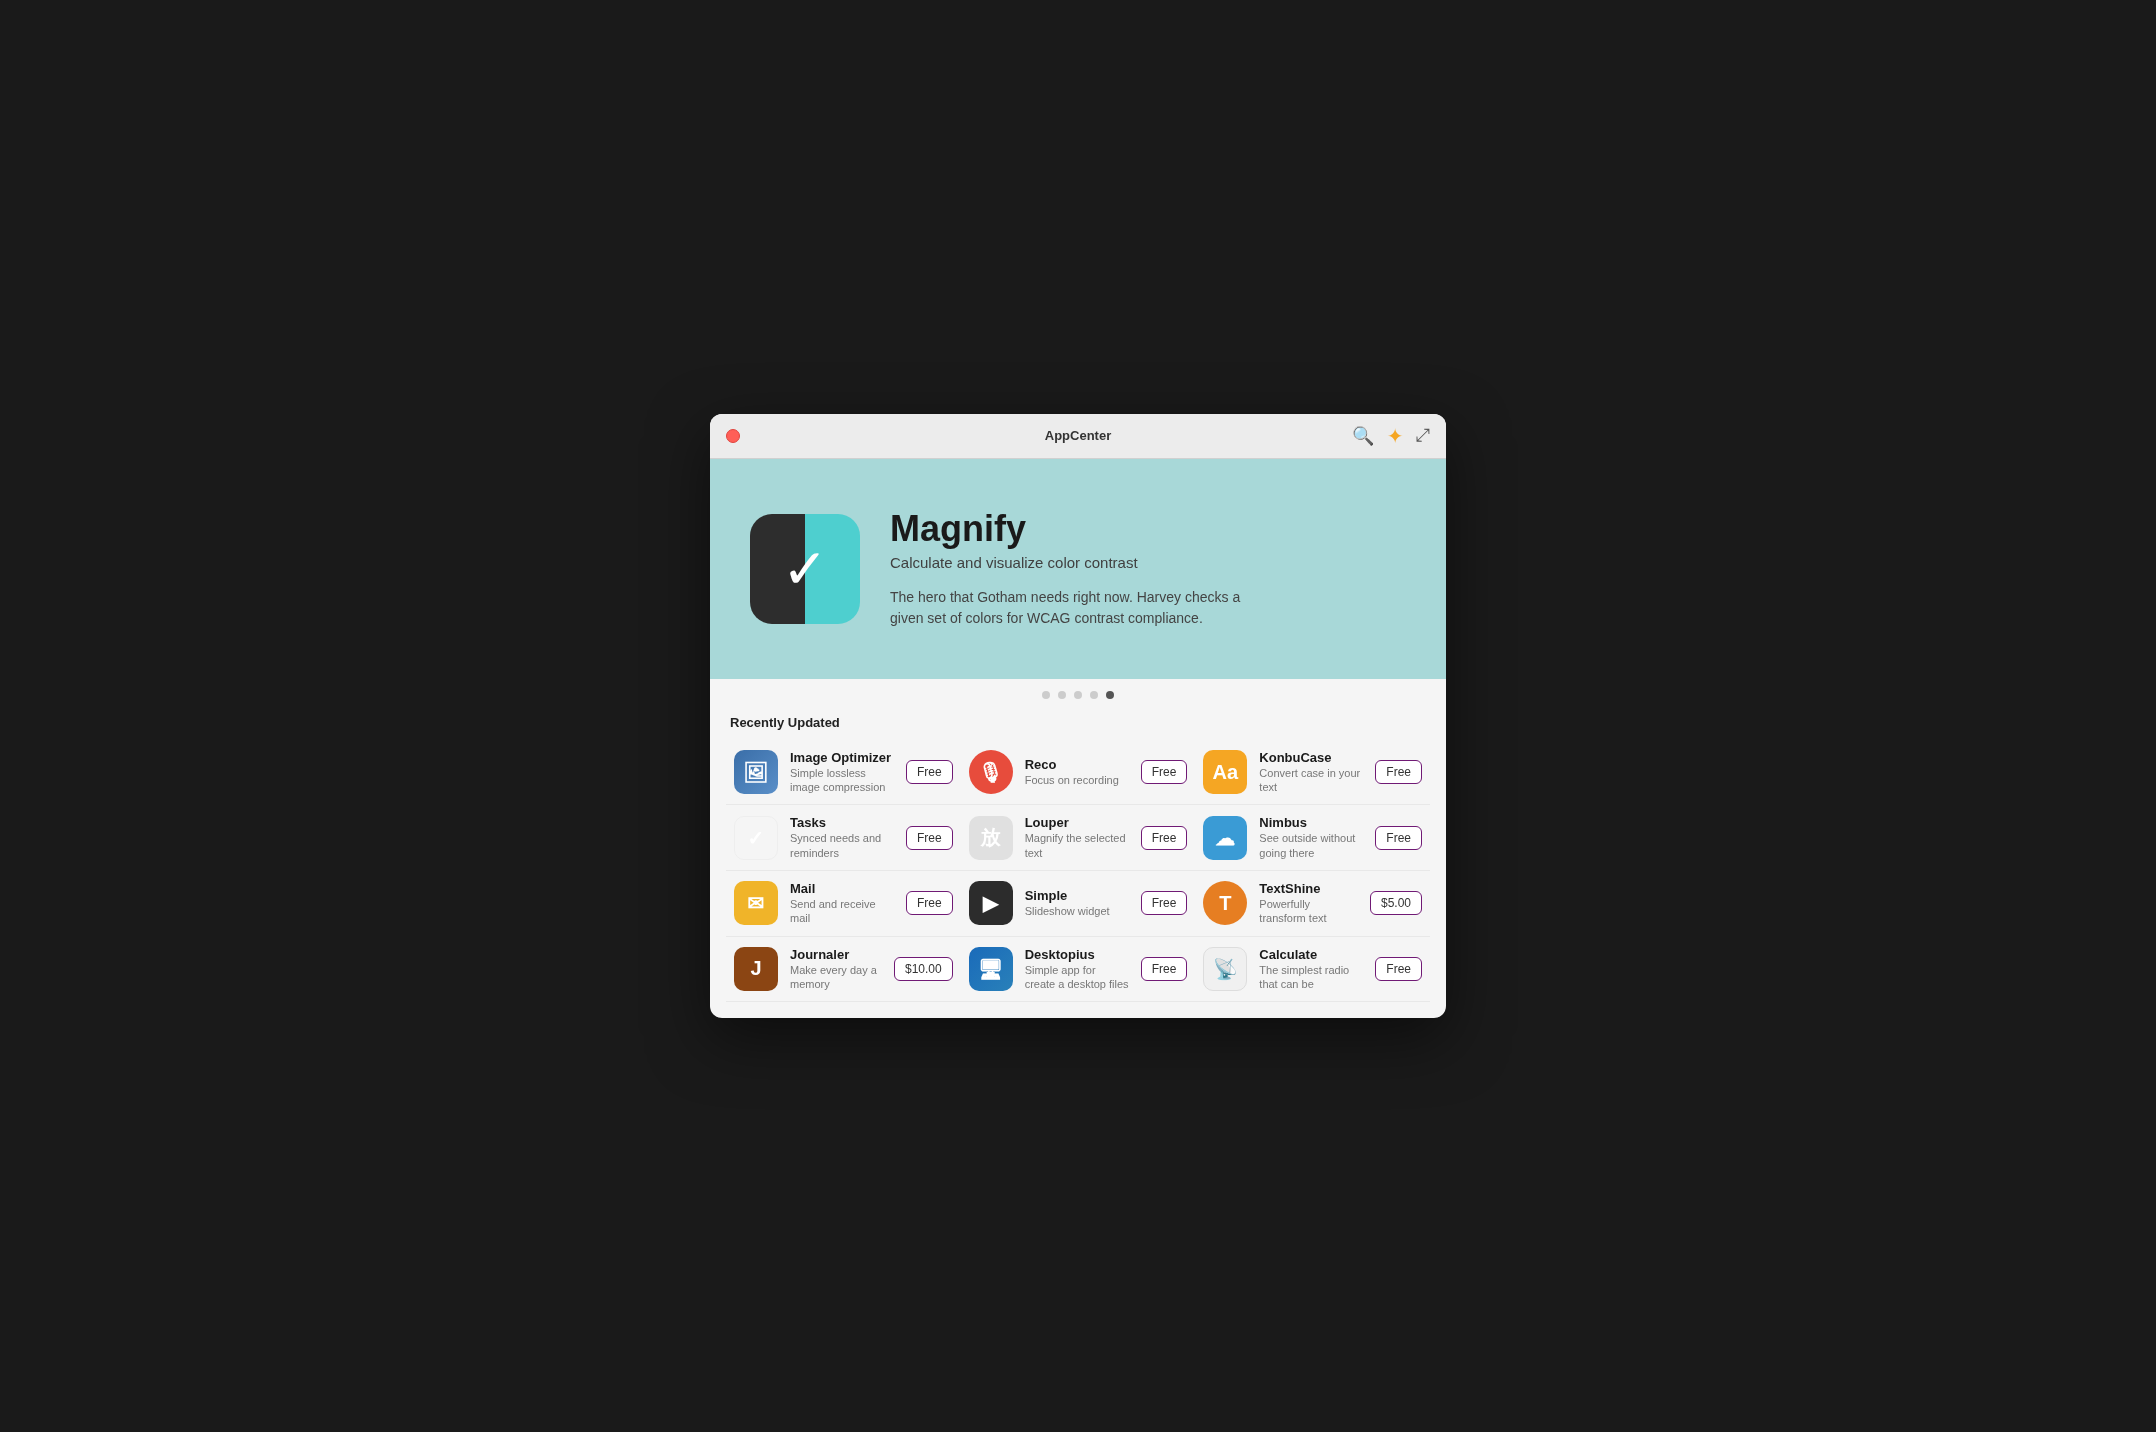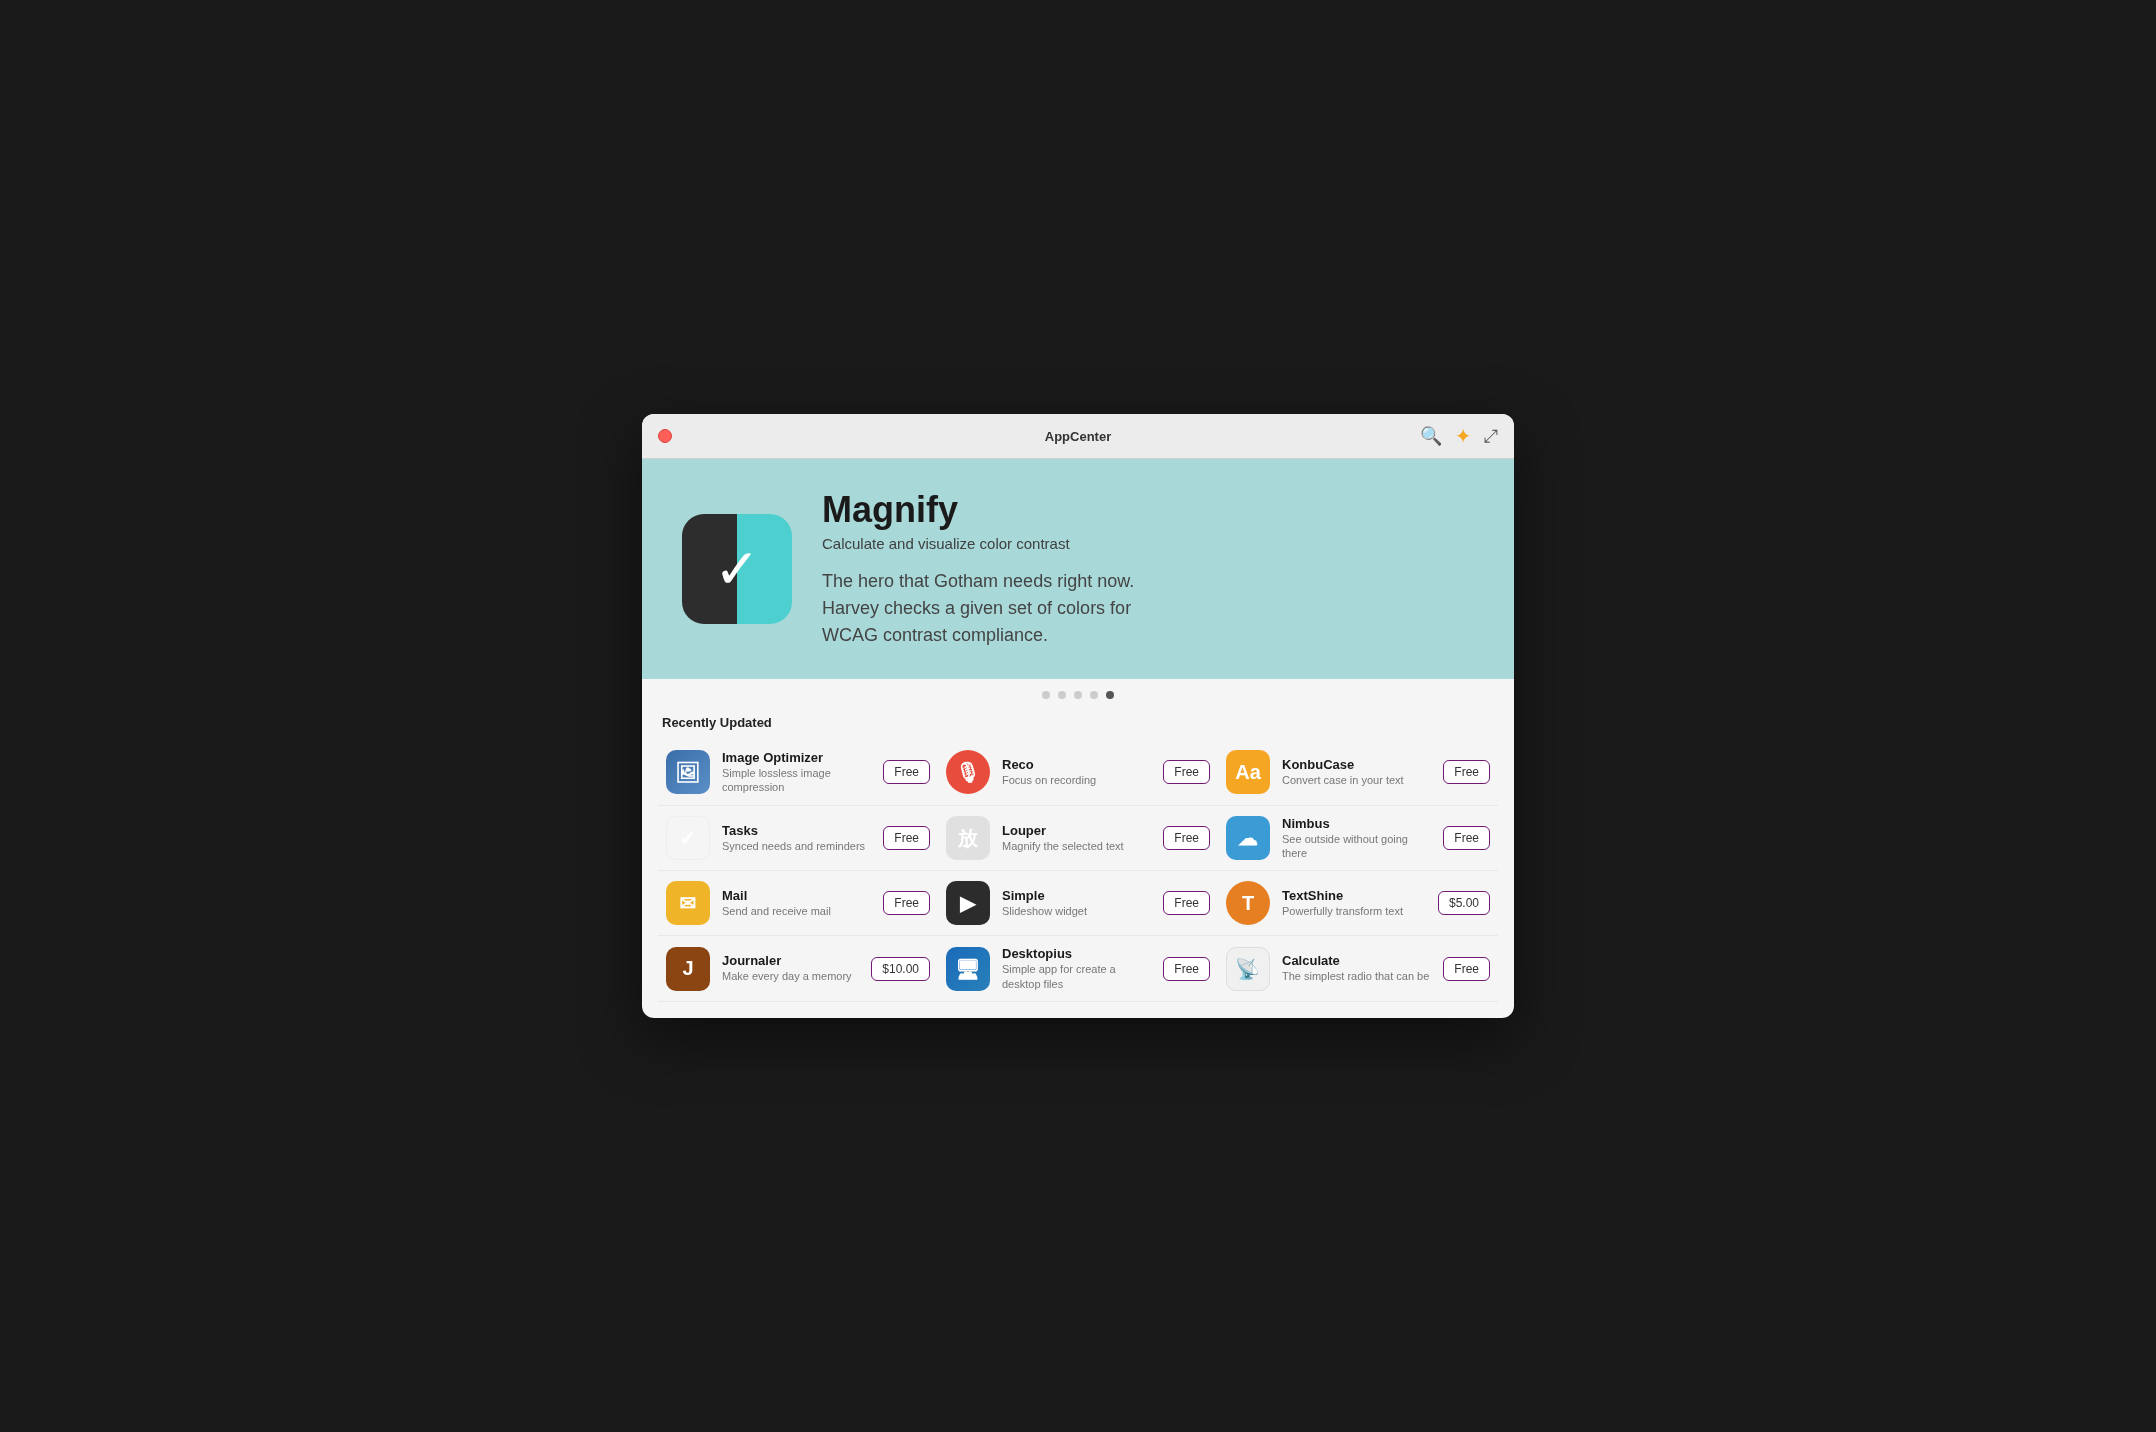--- a/index.html
+++ b/index.html
@@ -7,21 +7,21 @@
       background: #1a1a1a;
       display: flex;
       justify-content: center;
       align-items: center;
       min-height: 100vh;
       font-family: -apple-system, BlinkMacSystemFont, 'Helvetica Neue', Arial, sans-serif;
     }
     .window {
       background: #f5f5f5;
       border-radius: 12px;
-      width: 872px;
+      width: 736px;
       overflow: hidden;
       box-shadow: 0 20px 60px rgba(0,0,0,0.5);
     }
     .titlebar {
       background: #ececec;
       border-bottom: 1px solid #d0d0d0;
       display: flex;
       align-items: center;
       justify-content: space-between;
       padding: 10px 16px;
@@ -75,21 +75,21 @@
       color: #1a1a1a;
       margin-bottom: 4px;
     }
     .hero-text .subtitle {
       font-size: 15px;
       font-weight: 400;
       color: #404040;
       margin-bottom: 16px;
     }
     .hero-text .desc {
-      font-size: 18px;
+      font-size: 14px;
       color: #444;
       line-height: 1.5;
       max-width: 360px;
     }
     .carousel-dots {
       display: flex;
       justify-content: center;
       align-items: center;
       gap: 8px;
       padding: 12px 0 8px;

